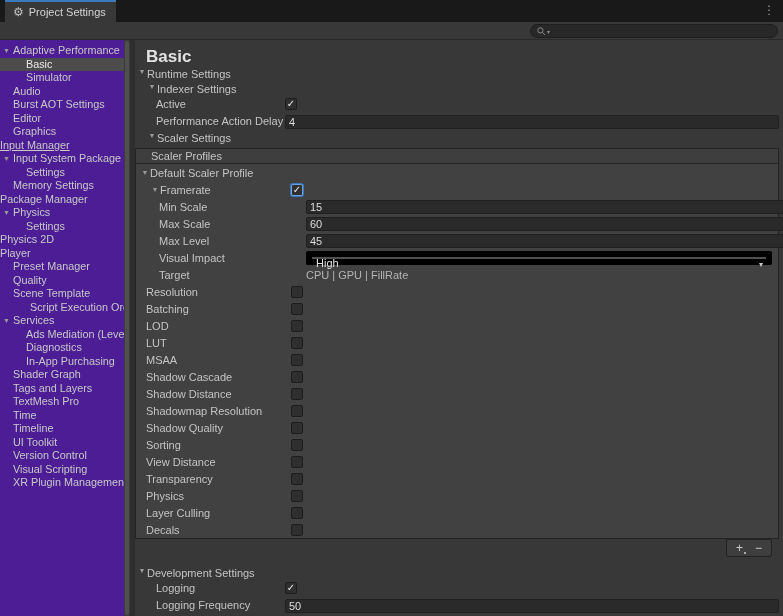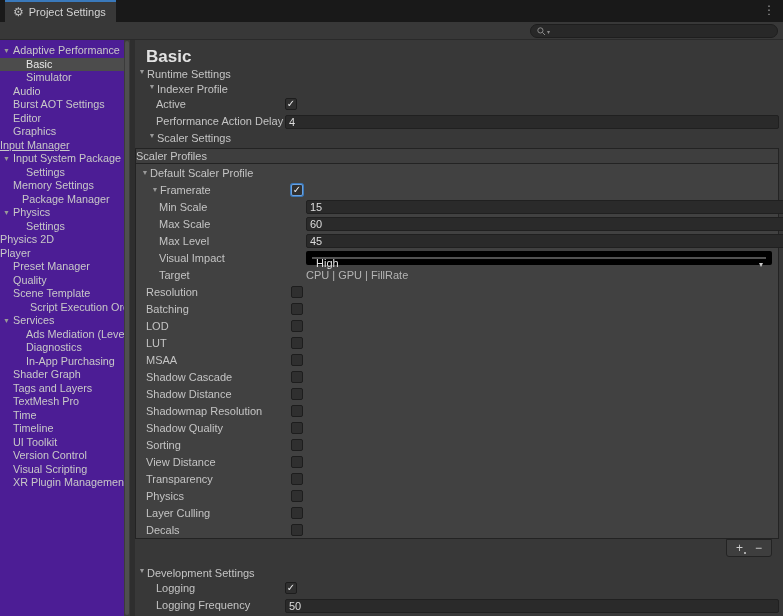--- a/index.html
+++ b/index.html
@@ -50,21 +50,21 @@
   .ctl.stretch { right:4px; }
 
   .tf { background:#2a2a2a; border:1px solid #202020; border-radius:2px; height:14px; width:100%;
         color:#dcdcdc; font:11px "Liberation Sans",sans-serif; padding:0 3px; outline:none; }
   .cb { width:12px; height:12px; background:#2f2f2f; border:1px solid #1d1d1d; border-radius:2px;
         color:#ececec; font-size:10px; line-height:10px; text-align:center; cursor:pointer; display:inline-block; }
   .cb.focus { border-color:#6aa1e0; box-shadow:0 0 0 1px #3a79bb; }
 
   
   .listbox { margin-right:4px; border:1px solid #232323; }
-  .listhead { height:15px; line-height:15px; background:#3e3e3e; padding-left:0;
+  .listhead { height:15px; line-height:15px; background:#3e3e3e; padding-left:15px;
               color:#c6c6c6; border-bottom:1px solid #232323; }
   .listbody { background:#414141; }
   .lrow { position:relative; height:17px; display:flex; align-items:center; }
   .bl0 { padding-left:4px; } .bl1 { padding-left:14px; }
   .cbcol { position:absolute; left:155px; }
   .frow { position:relative; height:17px; display:flex; align-items:center; }
   .flbl { padding-left:23px; color:#c4c4c4; }
   .fctl { position:absolute; left:170px; right:6px; }
   .dd { height:14px; background:#515151; border:6px solid #000000; border-radius:2px;
         color:#e4e4e4; padding:0 14px 0 4px; line-height:12px; cursor:pointer; }
@@ -114,21 +114,21 @@
         <div class="sitem sel" style="padding-left: 26px;"><span class="slab">Basic</span></div>
         <div class="sitem" style="padding-left: 26px;"><span class="slab">Simulator</span></div>
         <div class="sitem" style="padding-left: 13px;"><span class="slab">Audio</span></div>
         <div class="sitem" style="padding-left: 13px;"><span class="slab">Burst AOT Settings</span></div>
         <div class="sitem" style="padding-left: 13px;"><span class="slab">Editor</span></div>
         <div class="sitem" style="padding-left: 13px;"><span class="slab">Graphics</span></div>
         <div class="sitem" style=" text-decoration: underline;"><span class="slab">Input Manager</span></div>
         <div class="sitem" style="padding-left: 13px;"><span class="sarrow">▼</span><span class="slab">Input System Package</span></div>
         <div class="sitem" style="padding-left: 26px;"><span class="slab">Settings</span></div>
         <div class="sitem" style="padding-left: 13px;"><span class="slab">Memory Settings</span></div>
-        <div class="sitem" style="padding-left: 22px;"><span class="slab">Package Manager</span></div>
+        <div class="sitem" style="padding-left: 0;"><span class="slab">Package Manager</span></div>
         <div class="sitem" style="padding-left: 13px;"><span class="sarrow">▼</span><span class="slab">Physics</span></div>
         <div class="sitem" style="padding-left: 26px;"><span class="slab">Settings</span></div>
         <div class="sitem" style=""><span class="slab">Physics 2D</span></div>
         <div class="sitem" style="padding-left: 0;"><span class="slab">Player</span></div>
         <div class="sitem" style="padding-left: 13px;"><span class="slab">Preset Manager</span></div>
         <div class="sitem" style="padding-left: 13px;"><span class="slab">Quality</span></div>
         <div class="sitem" style="padding-left: 13px;"><span class="slab">Scene Template</span></div>
         <div class="sitem" style="padding-left: 30px;"><span class="slab">Script Execution Order</span></div>
         <div class="sitem" style="padding-left: 13px;"><span class="sarrow">▼</span><span class="slab">Services</span></div>
         <div class="sitem" style="padding-left: 26px;"><span class="slab">Ads Mediation (Level</span></div>
@@ -152,21 +152,21 @@
     <div class="main">
       <div class="title">Basic</div>
 
       <div class="row fold l0 h15">
         <span class="arrow">▼</span>
         <span>Runtime Settings</span>
       </div>
 
       <div class="row fold l1 h15">
         <span class="arrow">▼</span>
-        <span>Indexer Profile</span>
+        <span>Indexer Settings</span>
       </div>
 
       <div class="row">
         <span class="plabel">Active</span>
         <span class="ctl cb checked">✓</span>
       </div>
 
       <div class="row">
         <span class="plabel">Performance Action Delay</span>
         <span class="ctl stretch">

